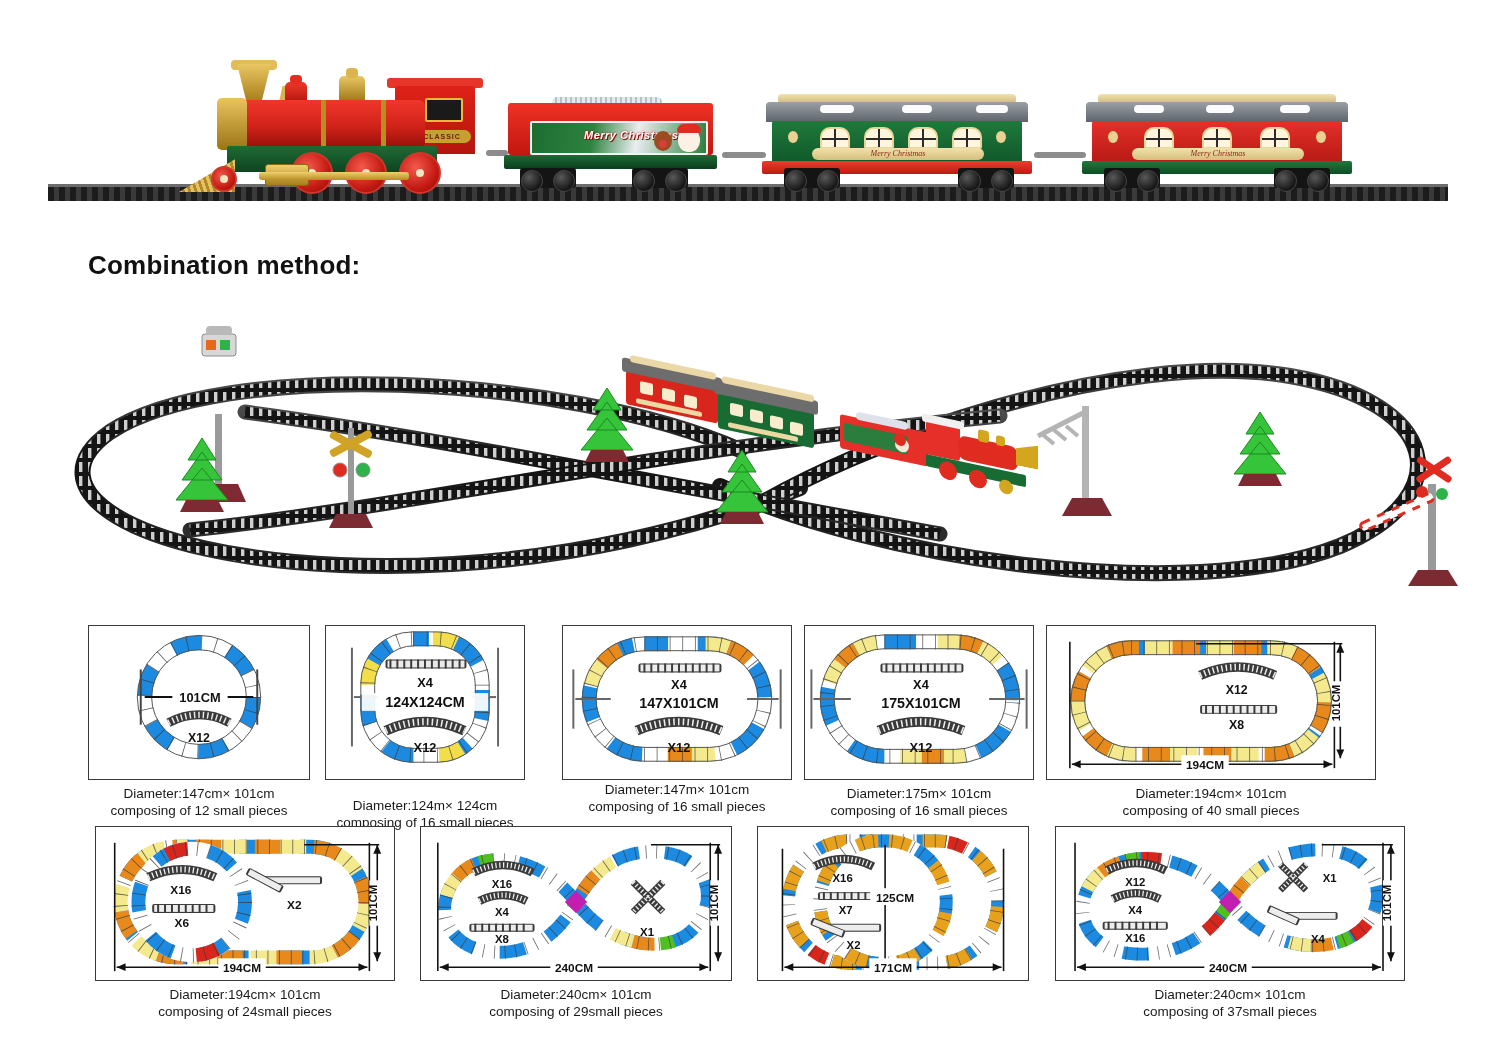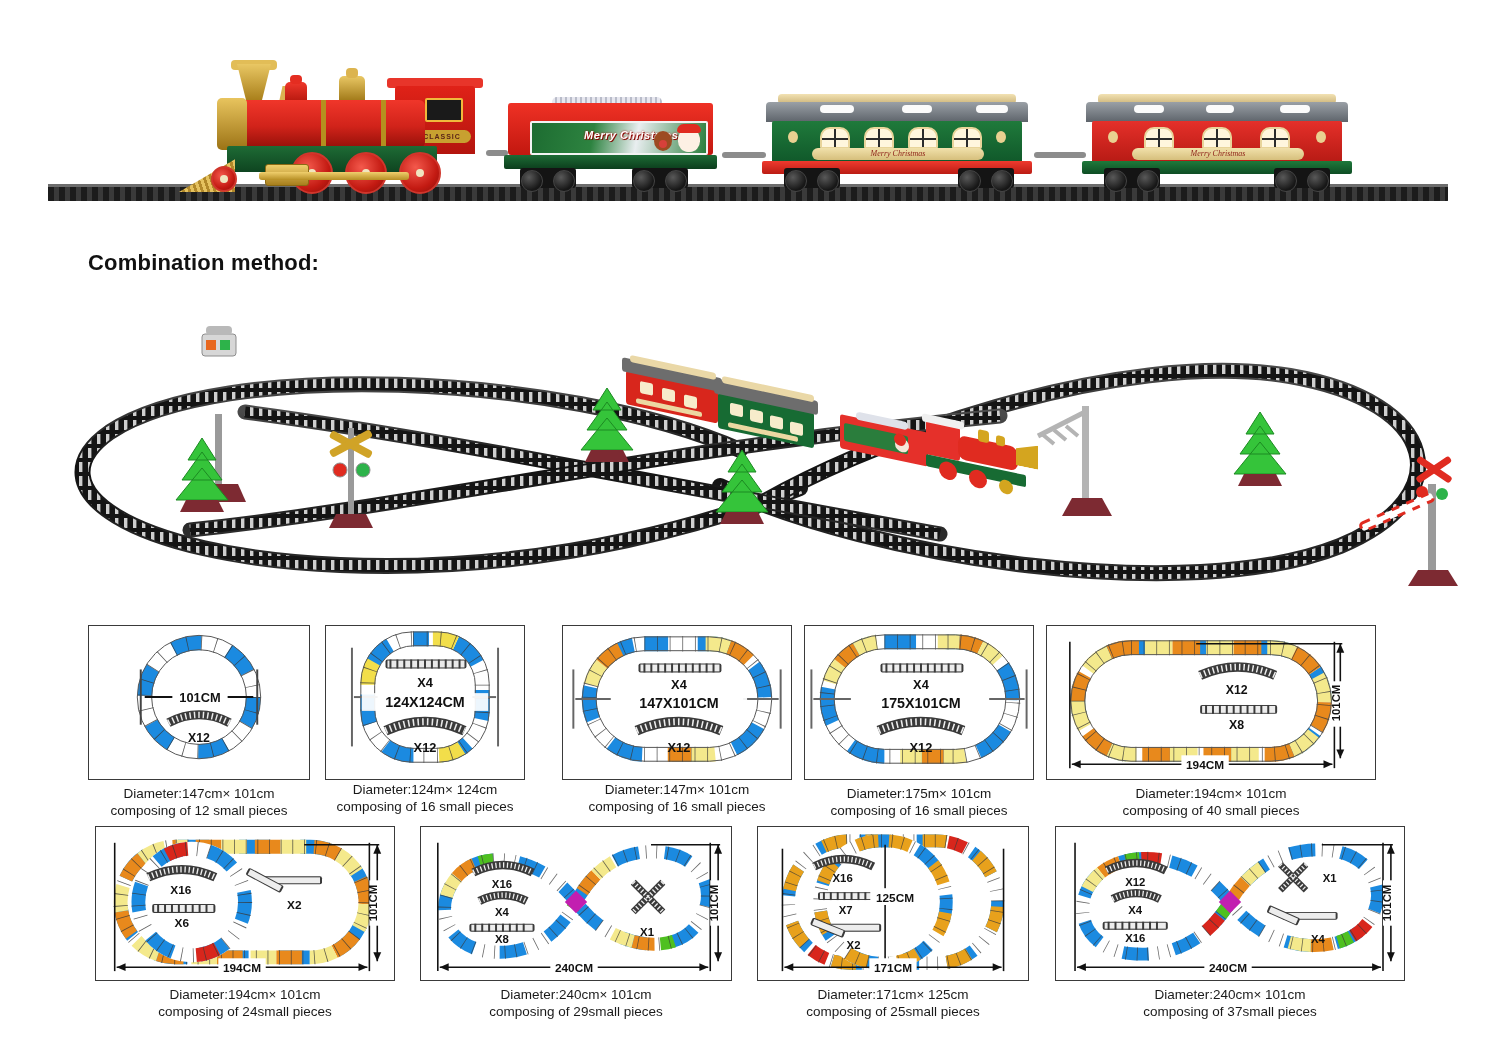--- a/index.html
+++ b/index.html
@@ -207,21 +207,21 @@
   .coach-frame.green{ background:linear-gradient(180deg,#1f7a3b,#0e4d24);}
 
   
   #car3 { left:1082px; top:88px; width:272px; height:102px; }
 
   .coupler{ position:absolute; height:6px; background:#8c8c8c; border-radius:3px;}
 
   
   #heading {
     position:absolute; left:88px; top:250px;
-    font-size:22px; font-weight:bold; color:#111;
+    font-size:26px; font-weight:bold; color:#111;
     letter-spacing:.2px;
   }
 
   
   #layout { position:absolute; left:40px; top:320px; width:1420px; height:290px; }
   #layout svg { display:block; }
 
   
   #row1 { position:absolute; left:88px; top:625px; width:1330px; height:185px; }
   #row2 { position:absolute; left:95px; top:826px; width:1315px; height:185px; }
@@ -531,21 +531,21 @@
         <text x="100" y="62" font-size="13" font-weight="bold" text-anchor="middle" fill="#111">X4</text>
         <rect x="36" y="68" width="128" height="18" fill="#fff" opacity="0.92"></rect>
         <text x="100" y="82" font-size="14.5" font-weight="bold" text-anchor="middle" fill="#111">124X124CM</text>
         <g transform="translate(58,94)">
           <path d="M2 12 Q42 -6 82 12" stroke="#3a3a3a" stroke-width="10" fill="none"></path>
           <path d="M2 12 Q42 -6 82 12" stroke="#e9e9e9" stroke-width="7" fill="none" stroke-dasharray="1.6 3.2"></path>
         </g>
         <text x="100" y="128" font-size="13" font-weight="bold" text-anchor="middle" fill="#111">X12</text>
       </svg>
     </div>
-    <div class="caption" style="top:156px;">
+    <div class="caption" style="top:172px;">
       <span class="cap-l1">Diameter:124m× 124cm</span>
       <span class="cap-l2">composing of 16 small pieces</span>
     </div>
   </div>
 
   <div class="card" style="left:474px; top:0px; width:230px; height:155px;">
     <div class="frame">
       <svg width="100%" height="100%" viewBox="0 0 230 155">
         <g fill="none" stroke-width="15">
           <rect x="26" y="18" width="178" height="112" rx="56" stroke="#ffffff"></rect>
@@ -908,24 +908,20 @@
           <line x1="24" y1="22" x2="24" y2="146"></line>
           <line x1="248" y1="22" x2="248" y2="146"></line>
           <line x1="26" y1="142" x2="246" y2="142"></line>
           <path d="M26 142 l9 -4 v8 z" fill="#111" stroke="none"></path>
           <path d="M246 142 l-9 -4 v8 z" fill="#111" stroke="none"></path>
         </g>
         <rect x="112" y="133" width="48" height="17" fill="#fff"></rect>
         <text x="136" y="147" font-size="12" font-weight="bold" text-anchor="middle" fill="#111">171CM</text>
       </svg>
     </div>
-    <div class="caption" style="top:160px;">
-      <span class="cap-l1">Diameter:171cm× 125cm</span>
-      <span class="cap-l2">composing of 25small pieces</span>
-    </div>
   </div>
 
   <div class="card" style="left:960px; top:0px; width:350px; height:155px;">
     <div class="frame">
       <svg width="100%" height="100%" viewBox="0 0 350 155">
         <g fill="none" stroke-width="13">
           <path d="M175 76 C 138 26, 70 20, 40 50 C 12 78, 26 122, 72 128 C 122 134, 156 108, 175 76 C 194 44, 228 18, 278 24 C 324 30, 338 74, 310 102 C 280 132, 212 126, 175 76 Z" stroke="#ffffff"></path>
           <path d="M175 76 C 138 26, 70 20, 40 50 C 12 78, 26 122, 72 128 C 122 134, 156 108, 175 76 C 194 44, 228 18, 278 24 C 324 30, 338 74, 310 102 C 280 132, 212 126, 175 76 Z" stroke="#1b8ae0" stroke-dasharray="26 26" stroke-dashoffset="4"></path>
           <path d="M175 76 C 138 26, 70 20, 40 50 C 12 78, 26 122, 72 128 C 122 134, 156 108, 175 76 C 194 44, 228 18, 278 24 C 324 30, 338 74, 310 102 C 280 132, 212 126, 175 76 Z" stroke="#d8261c" stroke-dasharray="20 242" stroke-dashoffset="-84"></path>
           <path d="M175 76 C 138 26, 70 20, 40 50 C 12 78, 26 122, 72 128 C 122 134, 156 108, 175 76 C 194 44, 228 18, 278 24 C 324 30, 338 74, 310 102 C 280 132, 212 126, 175 76 Z" stroke="#e8891c" stroke-dasharray="22 240" stroke-dashoffset="-126"></path>

